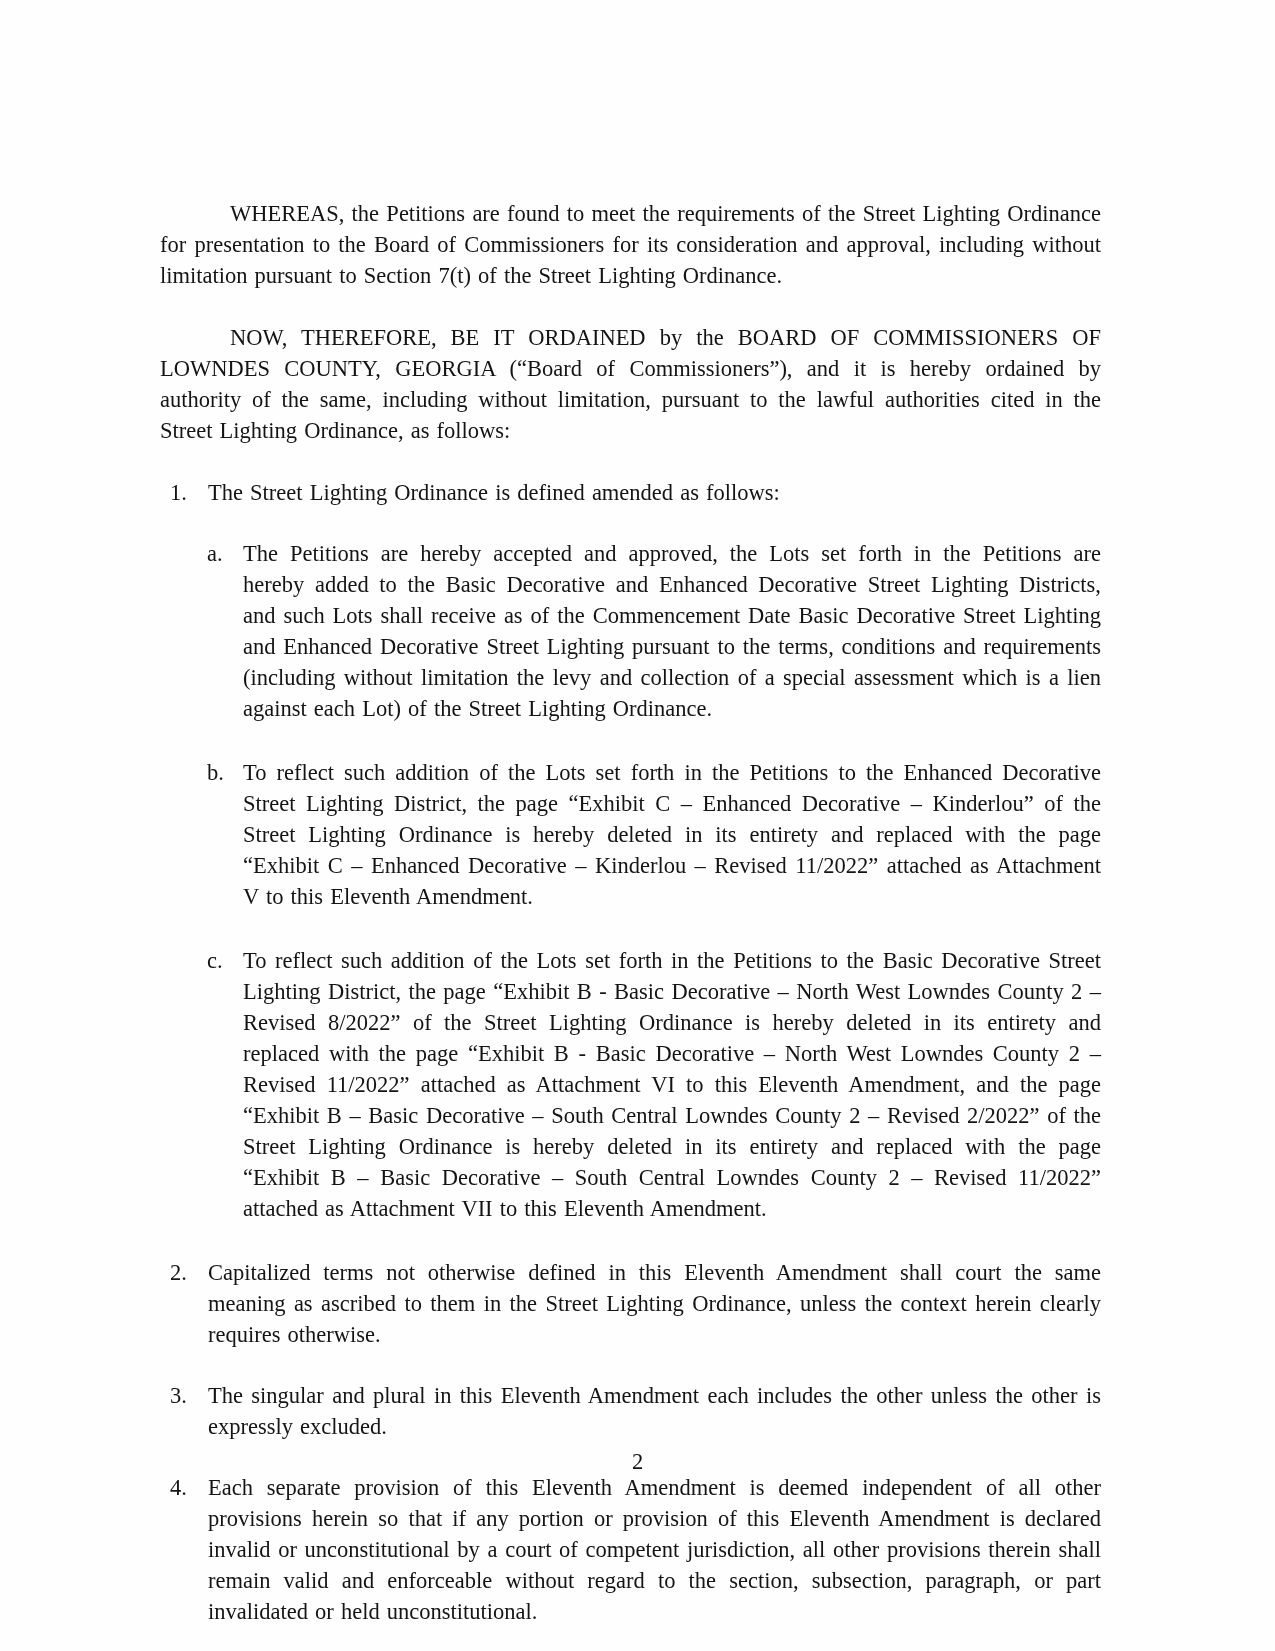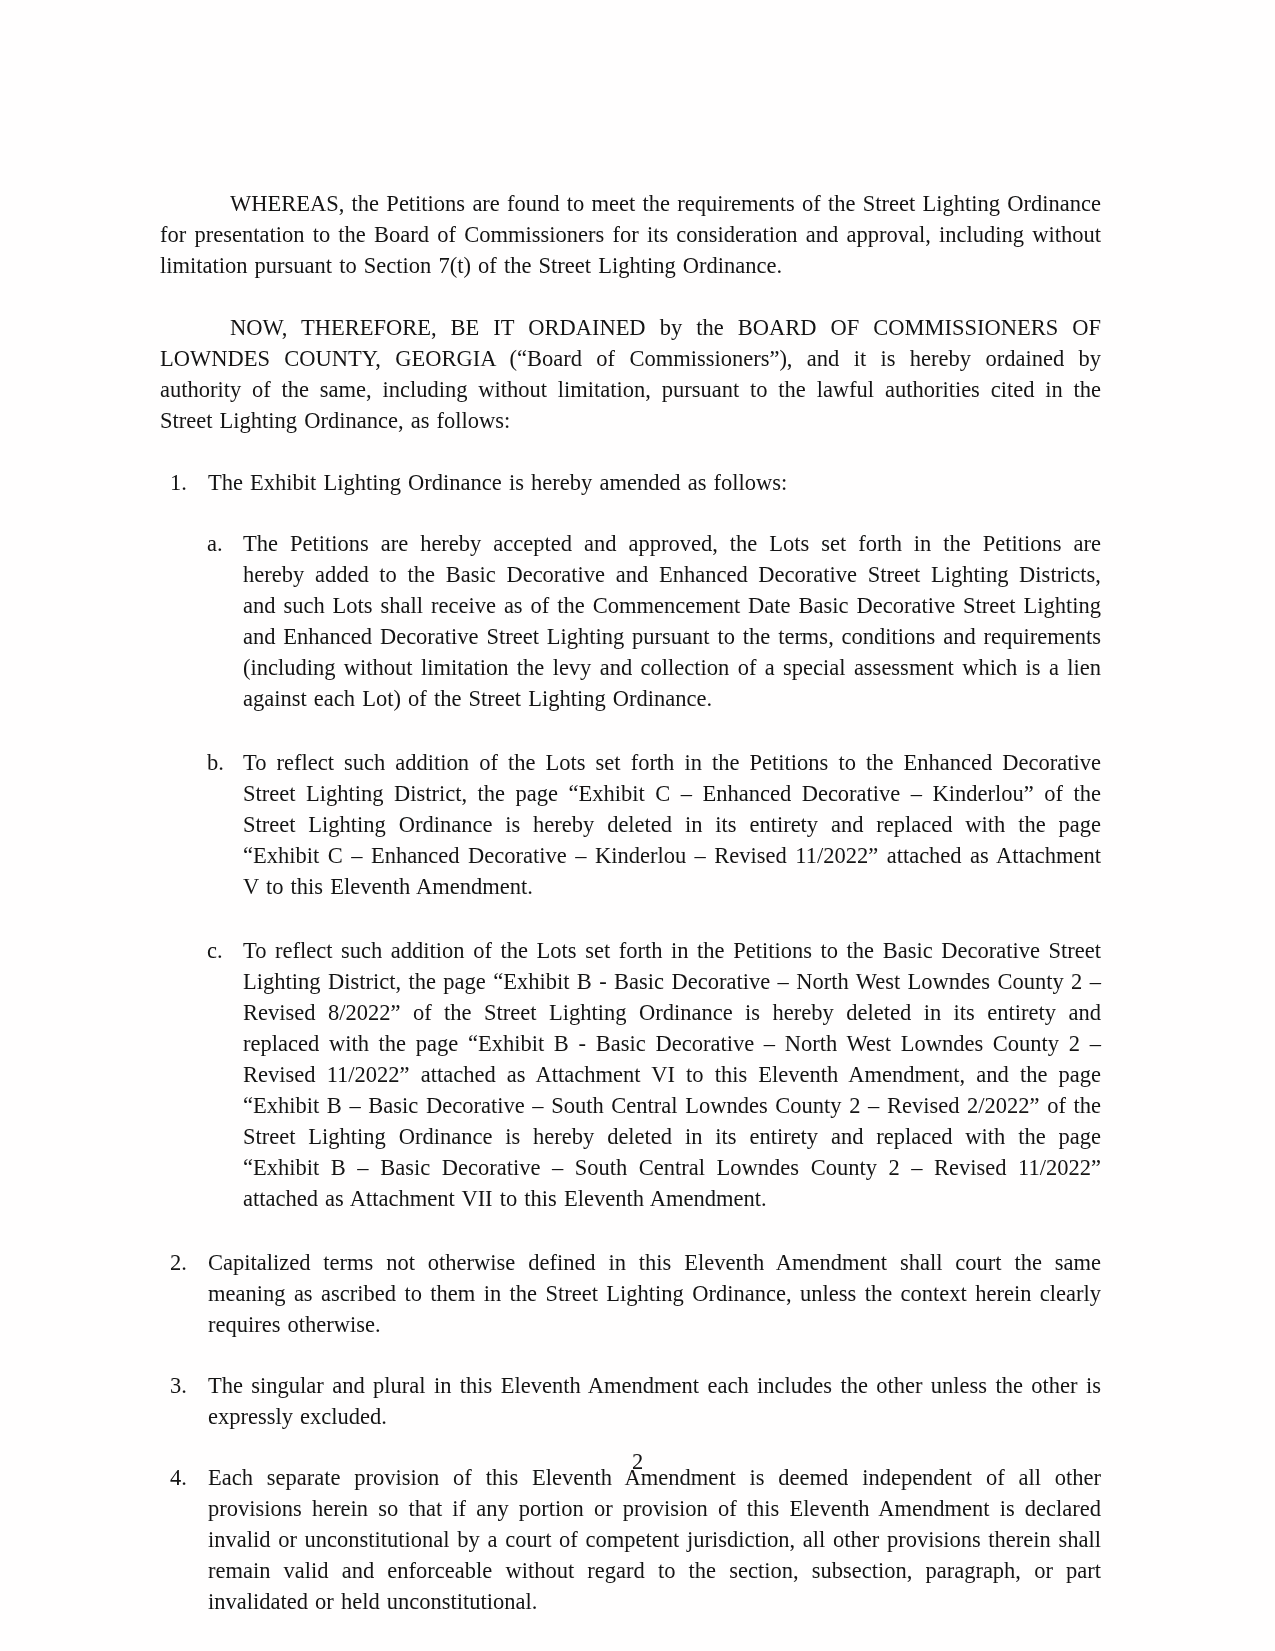--- a/index.html
+++ b/index.html
@@ -15,21 +15,21 @@
     word-spacing: 1.5px;
     overflow: hidden;
   }
   .content {
     position: absolute;
     left: 160px;
     top: 186px;
     width: 941px;
   }
   .para {
-    margin: 2px 0 31px 0;
+    margin: 12px 0 31px 0;
     text-align: justify;
     text-indent: 70px;
   }
   .block {
     display: flex;
     margin-bottom: 30px;
   }
   .block.lvl2 { margin-left: 47px; margin-bottom: 33px; }
   .label1 {
     flex: 0 0 48px;
@@ -54,21 +54,21 @@
 
 <div class="page">
   <div class="content">
 
     <p class="para">WHEREAS, the Petitions are found to meet the requirements of the Street Lighting Ordinance for presentation to the Board of Commissioners for its consideration and approval, including without limitation pursuant to Section 7(t) of the Street Lighting Ordinance.</p>
 
     <p class="para">NOW, THEREFORE, BE IT ORDAINED by the BOARD OF COMMISSIONERS OF LOWNDES COUNTY, GEORGIA (“Board of Commissioners”), and it is hereby ordained by authority of the same, including without limitation, pursuant to the lawful authorities cited in the Street Lighting Ordinance, as follows:</p>
 
     <div class="block">
       <span class="label1">1.</span>
-      <div class="btext">The Exhibit Lighting Ordinance is hereby amended as follows:</div>
+      <div class="btext">The Street Lighting Ordinance is defined amended as follows:</div>
     </div>
 
     <div class="block lvl2">
       <span class="label2">a.</span>
       <div class="btext">The Petitions are hereby accepted and approved, the Lots set forth in the Petitions are hereby added to the Basic Decorative and Enhanced Decorative Street Lighting Districts, and such Lots shall receive as of the Commencement Date Basic Decorative Street Lighting and Enhanced Decorative Street Lighting pursuant to the terms, conditions and requirements (including without limitation the levy and collection of a special assessment which is a lien against each Lot) of the Street Lighting Ordinance.</div>
     </div>
 
     <div class="block lvl2">
       <span class="label2">b.</span>
       <div class="btext">To reflect such addition of the Lots set forth in the Petitions to the Enhanced Decorative Street Lighting District, the page “Exhibit C – Enhanced Decorative – Kinderlou” of the Street Lighting Ordinance is hereby deleted in its entirety and replaced with the page “Exhibit C – Enhanced Decorative – Kinderlou – Revised 11/2022” attached as Attachment V to this Eleventh Amendment.</div>

